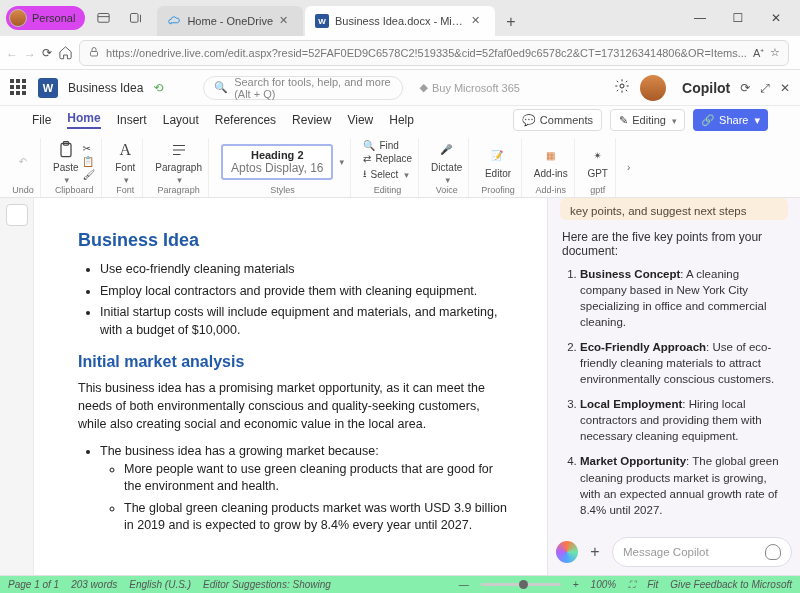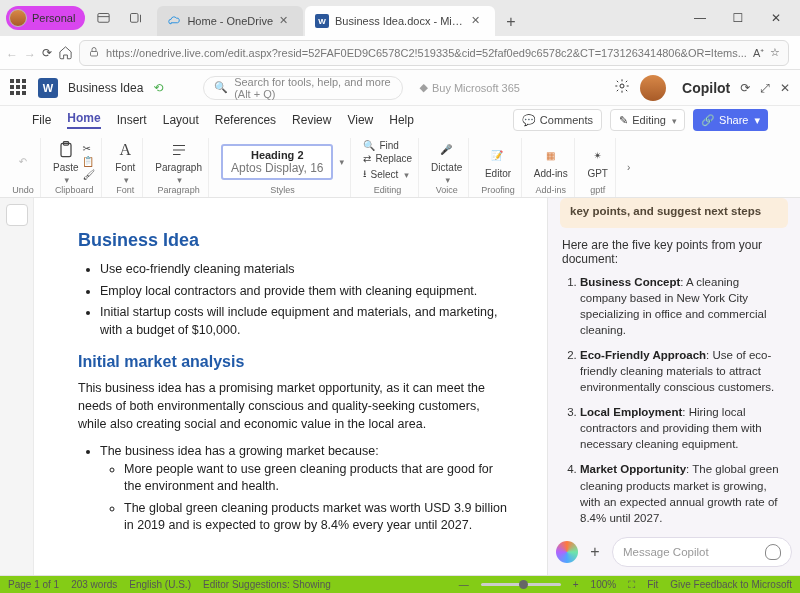--- a/index.html
+++ b/index.html
@@ -69,34 +69,34 @@
   .rail-box { width:22px; height:22px; border:1px solid #d5d5d5; border-radius:4px; background:#fff;}
   .doc-area { flex:1; background:#fff; overflow:hidden; padding:28px 40px 0 44px; border-right:1px solid #e6e6e6;}
   .doc-area h1 { color:#215aa8; font-size:18px; font-weight:600; margin:4px 0 10px;}
   .doc-area h2 { color:#215aa8; font-size:16px; font-weight:600; margin:14px 0 8px;}
   .doc-area p { font-size:12.5px; color:#222; line-height:1.45; margin-bottom:10px;}
   .doc-area ul { margin:0 0 10px 22px; font-size:12.5px; color:#222;}
   .doc-area ul li { margin-bottom:4px; line-height:1.4;}
   .doc-area ul ul { list-style-type:circle; margin-left:24px;}
 
   .copilot-pane { width:252px; background:#f7f5f9; display:flex; flex-direction:column; font-size:12px; color:#333;}
-  .note-box { margin:0 12px 10px; padding:6px 10px 8px; background:#fbeedd; border-radius:6px; font-size:11.5px; color:#534737; line-height:1.35;font-weight:bold;}
+  .note-box { margin:0 12px 10px; padding:6px 10px 0; background:#fbeedd; border-radius:6px; font-size:11.5px; color:#534737; line-height:1.35;}
   .cp-body { padding:0 14px; overflow:hidden; flex:1;}
   .cp-body p.lead { font-size:12px; margin-bottom:8px;}
   .cp-body ol { margin-left:18px; }
   .cp-body ol li { font-size:11.5px; margin-bottom:9px; line-height:1.4;}
   .cp-body ol li b { color:#222; }
   .cp-input-row { padding:8px; display:flex; align-items:center; gap:8px;}
   .sparkle { width:22px; height:22px; background:conic-gradient(#ff7a3d,#6ee5a8,#4fa7ff,#b064ff,#ff7a3d); border-radius:50%;}
   .plus-ic { width:18px; height:18px; display:flex; align-items:center; justify-content:center; color:#555; font-size:16px;}
   .cp-input { flex:1; height:30px; border-radius:16px; border:1px solid #e0dce8; background:#fff; display:flex; align-items:center; justify-content:space-between; padding:0 10px; font-size:11.5px; color:#999;}
   .mic { width:16px; height:16px; border:1.5px solid #888; border-radius:8px 8px 6px 6px;}
 
   
-  .statusbar { height:18px; background:#84cc16; border-top:1px solid #e2e2e2; display:flex; align-items:center; font-size:10px; color:#555; padding:0 8px; gap:12px;}
+  .statusbar { height:18px; background:#86efac; border-top:1px solid #e2e2e2; display:flex; align-items:center; font-size:10px; color:#555; padding:0 8px; gap:12px;font-style:italic;}
   .statusbar .spacer { flex:1;}
   .zoom-track { width:80px; height:3px; background:#ccc; border-radius:2px; position:relative;}
   .zoom-thumb { position:absolute; left:38px; top:-3px; width:9px; height:9px; border-radius:50%; background:#666;}
 
   .chev::after { content:"▾"; font-size:9px; color:#777; margin-left:2px;}
   .faded { color:#bcbcbc; }
 
   svg { stroke:currentColor; fill:none; stroke-width:1.5; }
 </style>
 </head>

